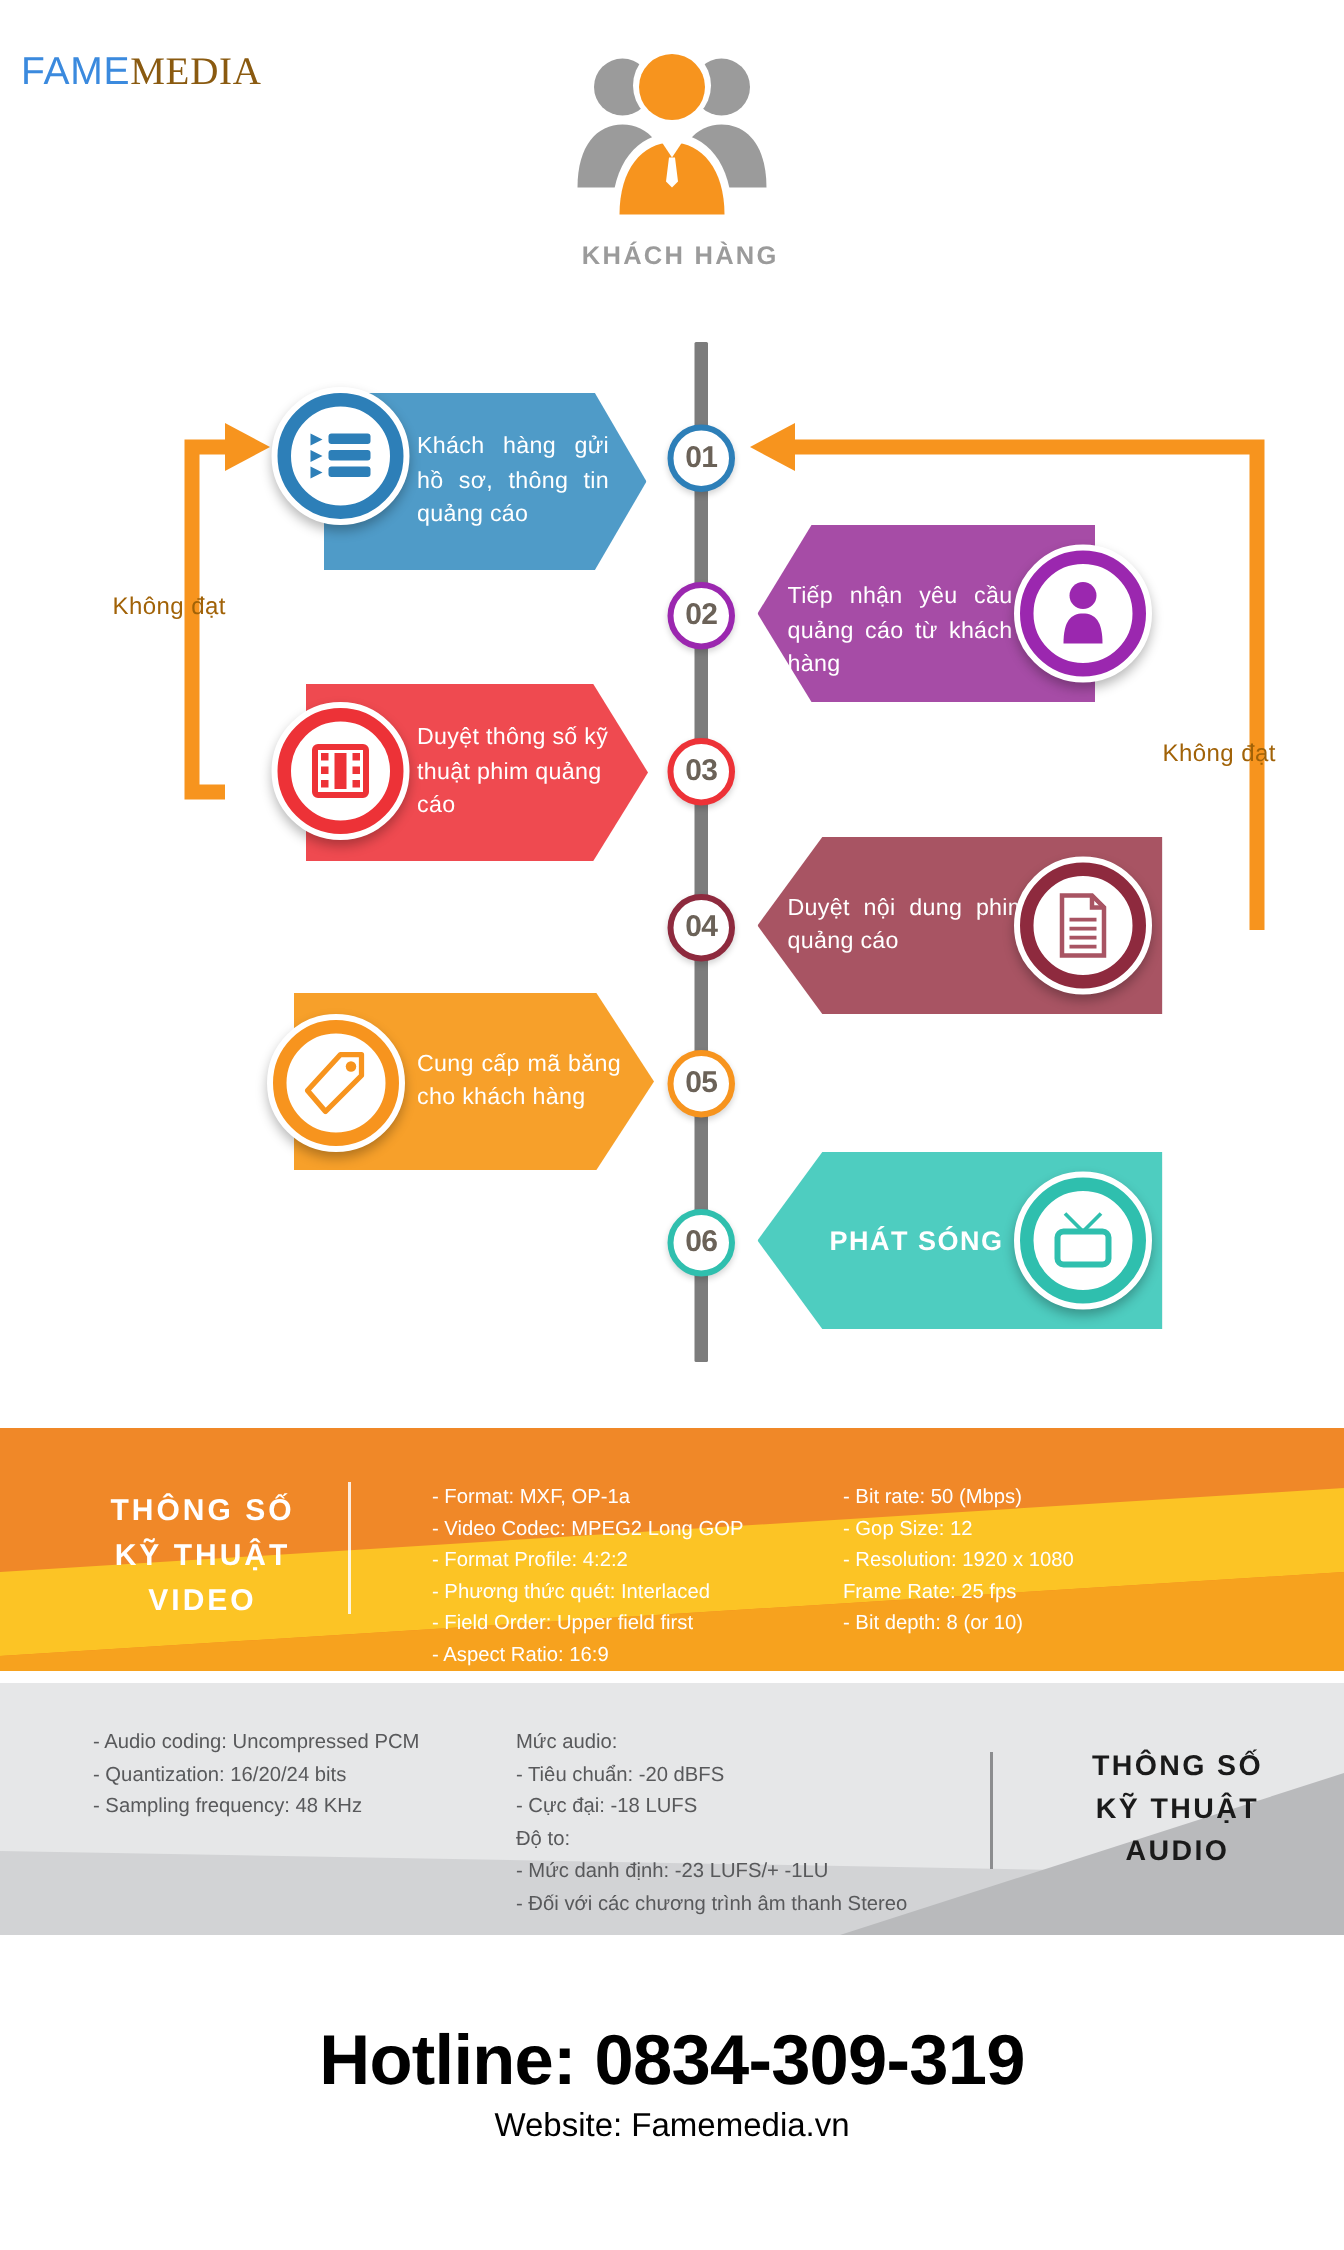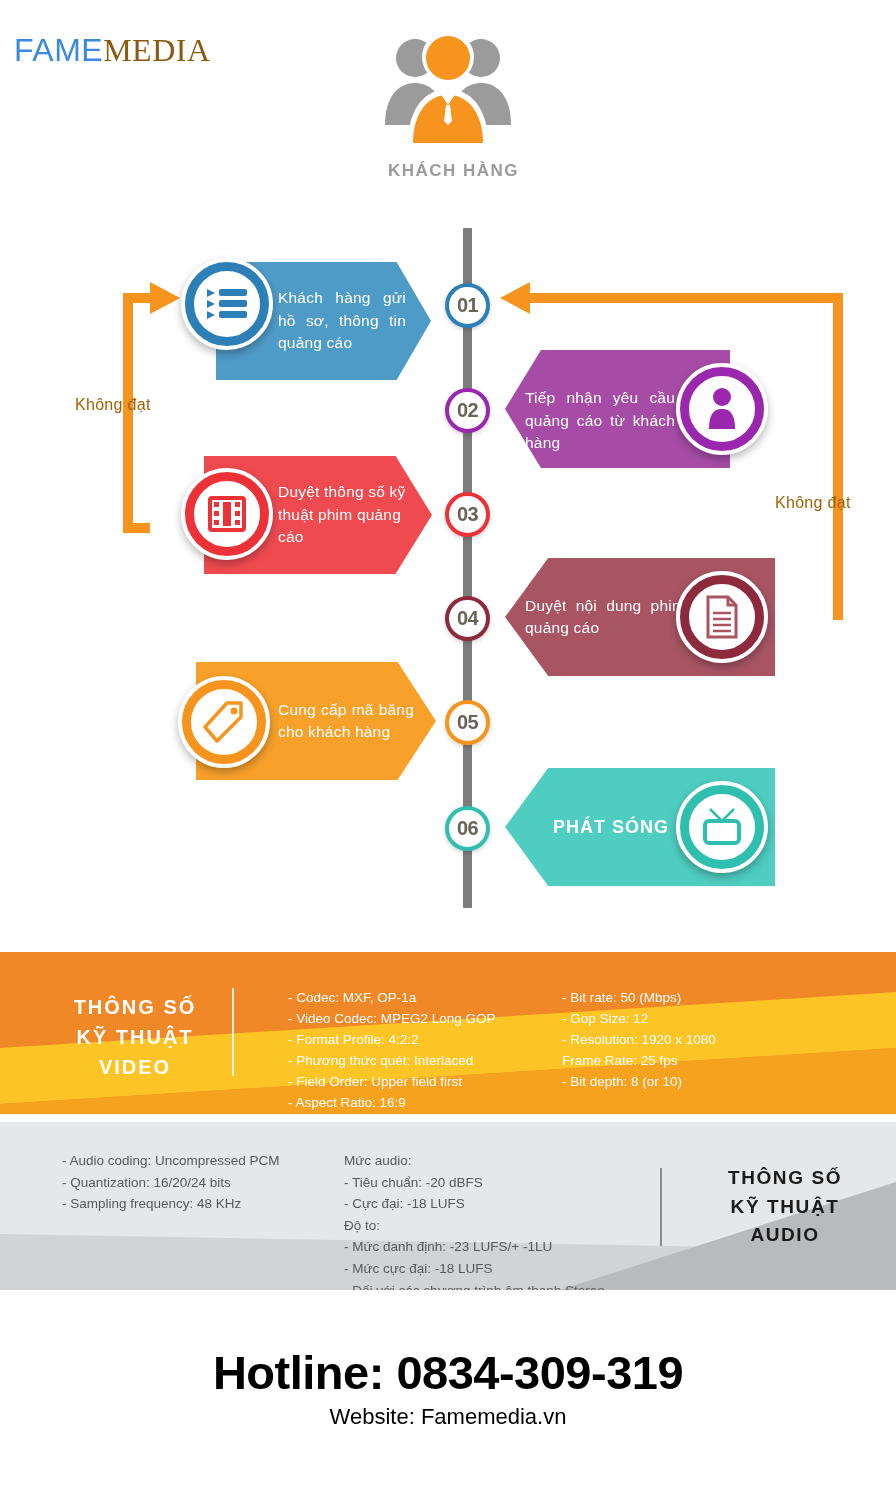--- a/index.html
+++ b/index.html
@@ -5,21 +5,21 @@
   * { margin:0; padding:0; box-sizing:border-box; }
   body {
     width:896px; height:1500px;
     background:#ffffff;
     font-family:"Liberation Sans", sans-serif;
     position:relative;
     overflow:hidden;
   }
 
   
-  #logo { position:absolute; left:14px; top:32px; font-size:32px; letter-spacing:.5px; }
+  #logo { position:absolute; left:14px; top:32px; font-size:26px; letter-spacing:.5px; }
   #logo .fame { color:#3b8ade; font-family:"Liberation Sans", sans-serif; }
   #logo .media { color:#8a5a10; font-family:"Liberation Serif", serif; }
 
   
   #customer { position:absolute; left:0; top:25px; width:896px; text-align:center; }
   #customer .people { width:160px; height:130px; margin:0 auto; position:relative; }
   #customer .label {
     margin-top:6px; font-size:17px; font-weight:bold; letter-spacing:1.5px;
     color:#9b9b9b;
     padding-left:11px;
@@ -279,21 +279,21 @@
   </svg>
 
   <div class="title">
     <div>THÔNG SỐ</div>
     <div>KỸ THUẬT</div>
     <div>VIDEO</div>
   </div>
   <div class="divider"></div>
 
   <div class="col" style="left:288px; top:36px;">
-    <div>- Codec: MXF, OP-1a</div>
+    <div>- Format: MXF, OP-1a</div>
     <div>- Video Codec: MPEG2 Long GOP</div>
     <div>- Format Profile: 4:2:2</div>
     <div>- Phương thức quét: Interlaced</div>
     <div>- Field Order: Upper field first</div>
     <div>- Aspect Ratio: 16:9</div>
   </div>
 
   <div class="col" style="left:562px; top:36px;">
     <div>- Bit rate: 50 (Mbps)</div>
     <div>- Gop Size: 12</div>
@@ -314,21 +314,20 @@
     <div>- Quantization: 16/20/24 bits</div>
     <div>- Sampling frequency: 48 KHz</div>
   </div>
 
   <div class="col" style="left:344px; top:28px;">
     <div>Mức audio:</div>
     <div>- Tiêu chuẩn: -20 dBFS</div>
     <div>- Cực đại: -18 LUFS</div>
     <div>Độ to:</div>
     <div>- Mức danh định: -23 LUFS/+ -1LU</div>
-    <div>- Mức cực đại: -18 LUFS</div>
     <div>- Đối với các chương trình âm thanh Stereo</div>
 
   </div>
 
   <div class="divider"></div>
 
   <div class="title">
     <div>THÔNG SỐ</div>
     <div>KỸ THUẬT</div>
     <div>AUDIO</div>

